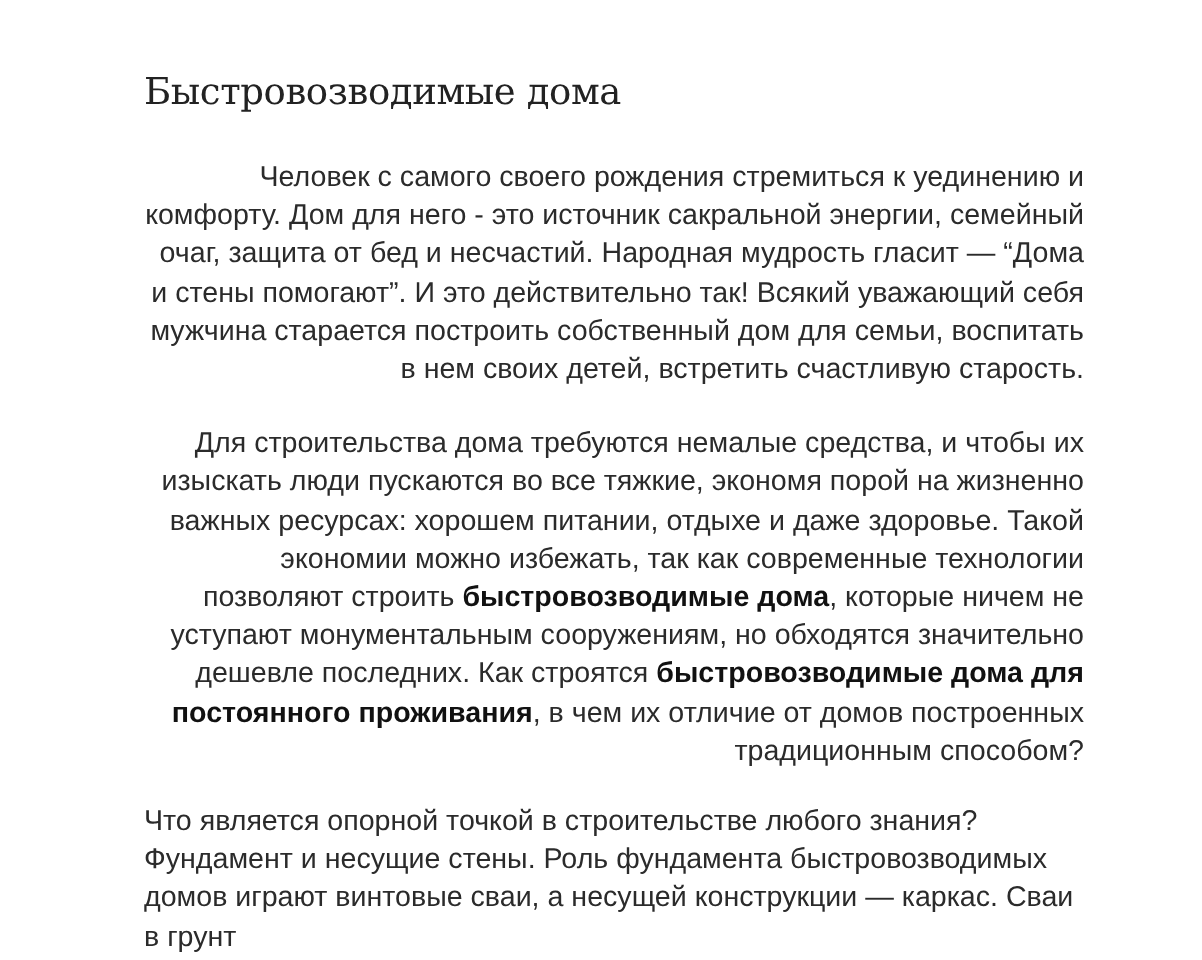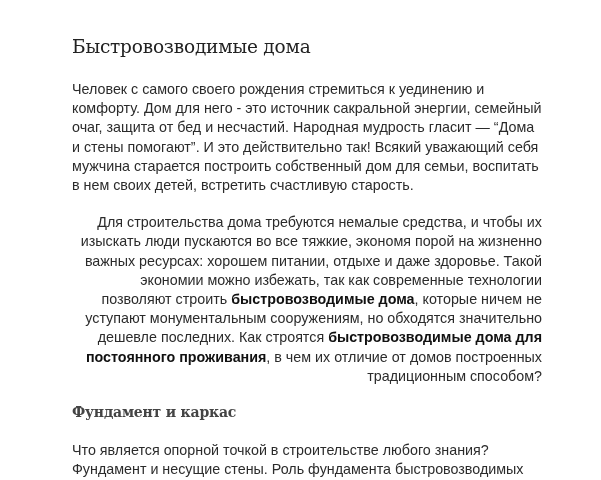--- a/index.html
+++ b/index.html
@@ -42,29 +42,28 @@
     }
     .section-heading {
       font-family: "DejaVu Serif", "Liberation Serif", serif;
       font-weight: bold;
       font-size: 14px;
       line-height: 20px;
       color: #444444;
       margin: 0 0 19px 0;
       letter-spacing: -0.2px;
     }
-    .p1 { margin-bottom: 18px; }
+    .p1 { margin-bottom: 18px; text-align: right; }
     .p2 { margin-bottom: 16px; text-align: right; }
   </style>
 </head>
 <body>
 
 <div class="article">
   <h1 class="article-title">Быстровозводимые дома</h1>
 
   <p class="para p1">Человек с самого своего рождения стремиться к уединению и комфорту. Дом для него - это источник сакральной энергии, семейный очаг, защита от бед и несчастий. Народная мудрость гласит — “Дома и стены помогают”. И это действительно так! Всякий уважающий себя мужчина старается построить собственный дом для семьи, воспитать в нем своих детей, встретить счастливую старость.</p>
 
   <p class="para p2"><span>Для строительства дома требуются немалые средства, и чтобы их изыскать люди пускаются во все тяжкие, экономя порой на жизненно важных ресурсах: хорошем питании, отдыхе и даже здоровье. Такой экономии можно избежать, так как современные технологии позволяют строить </span><b>быстровозводимые дома</b><span>, которые ничем не уступают монументальным сооружениям, но обходятся значительно дешевле последних. Как строятся </span><b>быстровозводимые дома для постоянного проживания</b><span>, в чем их отличие от домов построенных традиционным способом?</span></p>
 
-  <h2 class="section-heading">Фундамент и каркас</h2>
 
   <p class="para"><span>Что является опорной точкой в строительстве любого знания? Фундамент и несущие стены. Роль фундамента быстровозводимых домов играют винтовые сваи, а несущей конструкции — каркас. Сваи в грунт</span><br></p>
 </div>
 
 </body></html>

